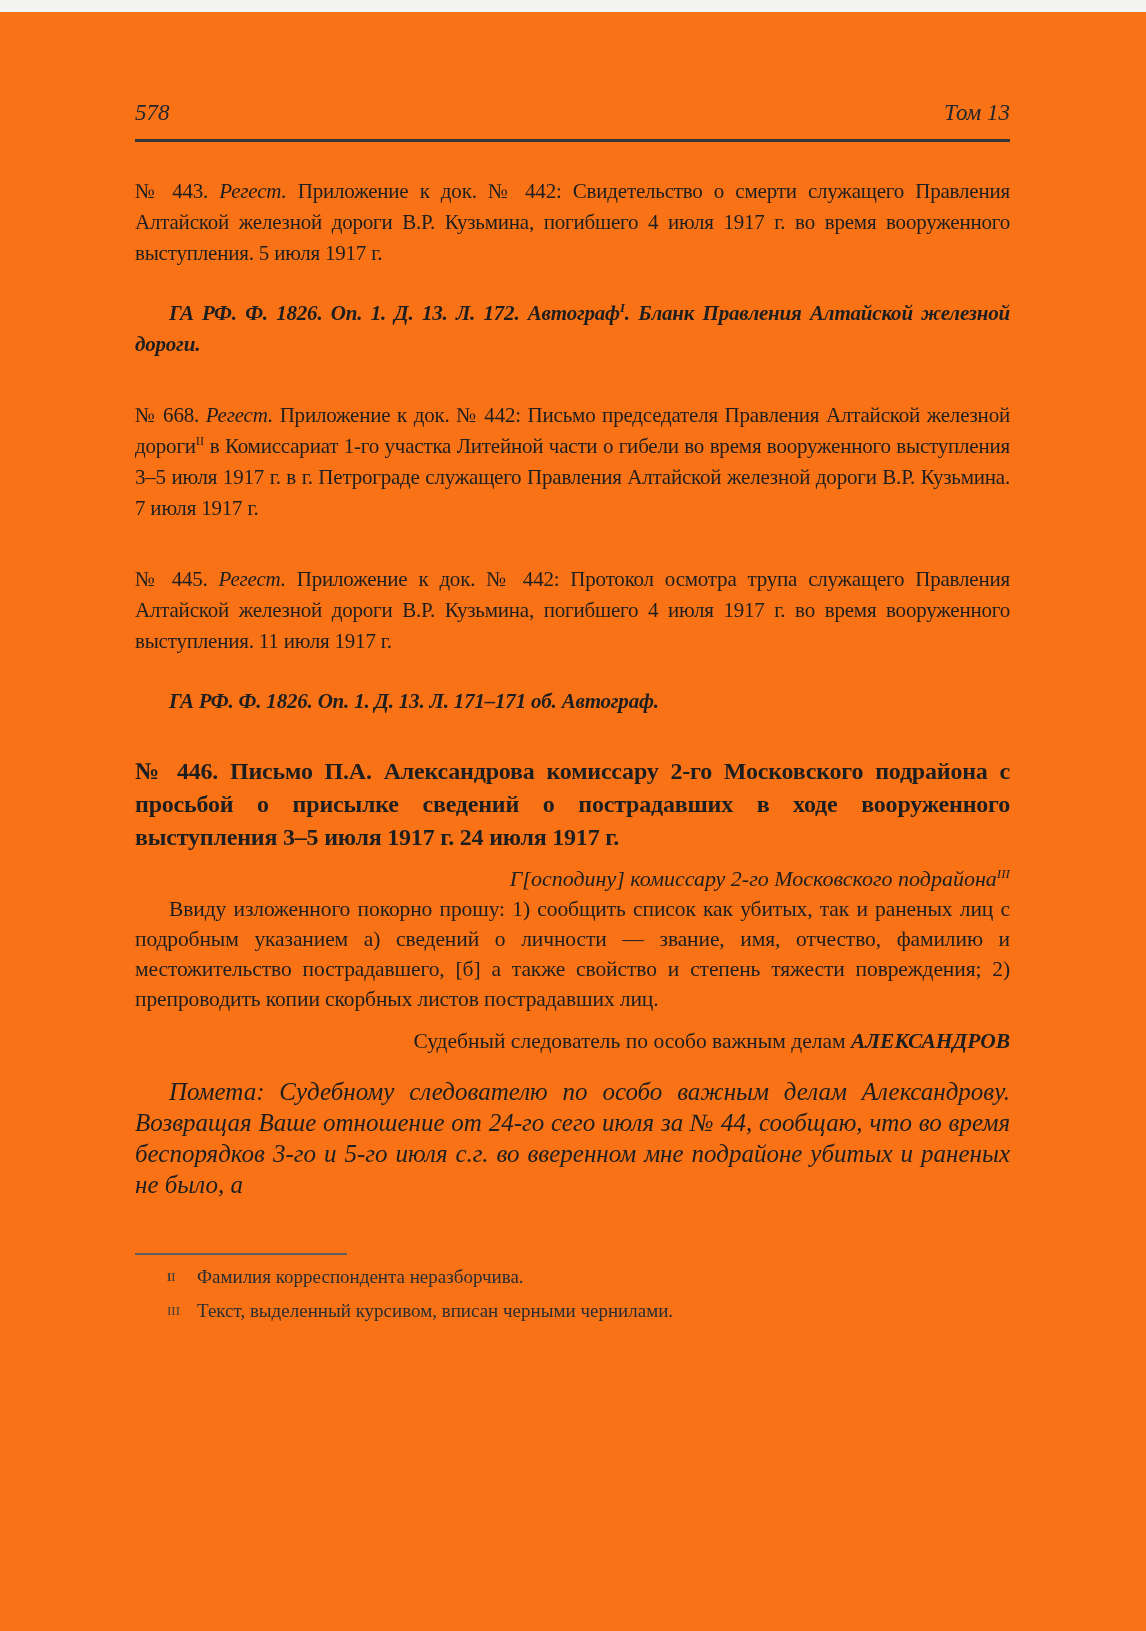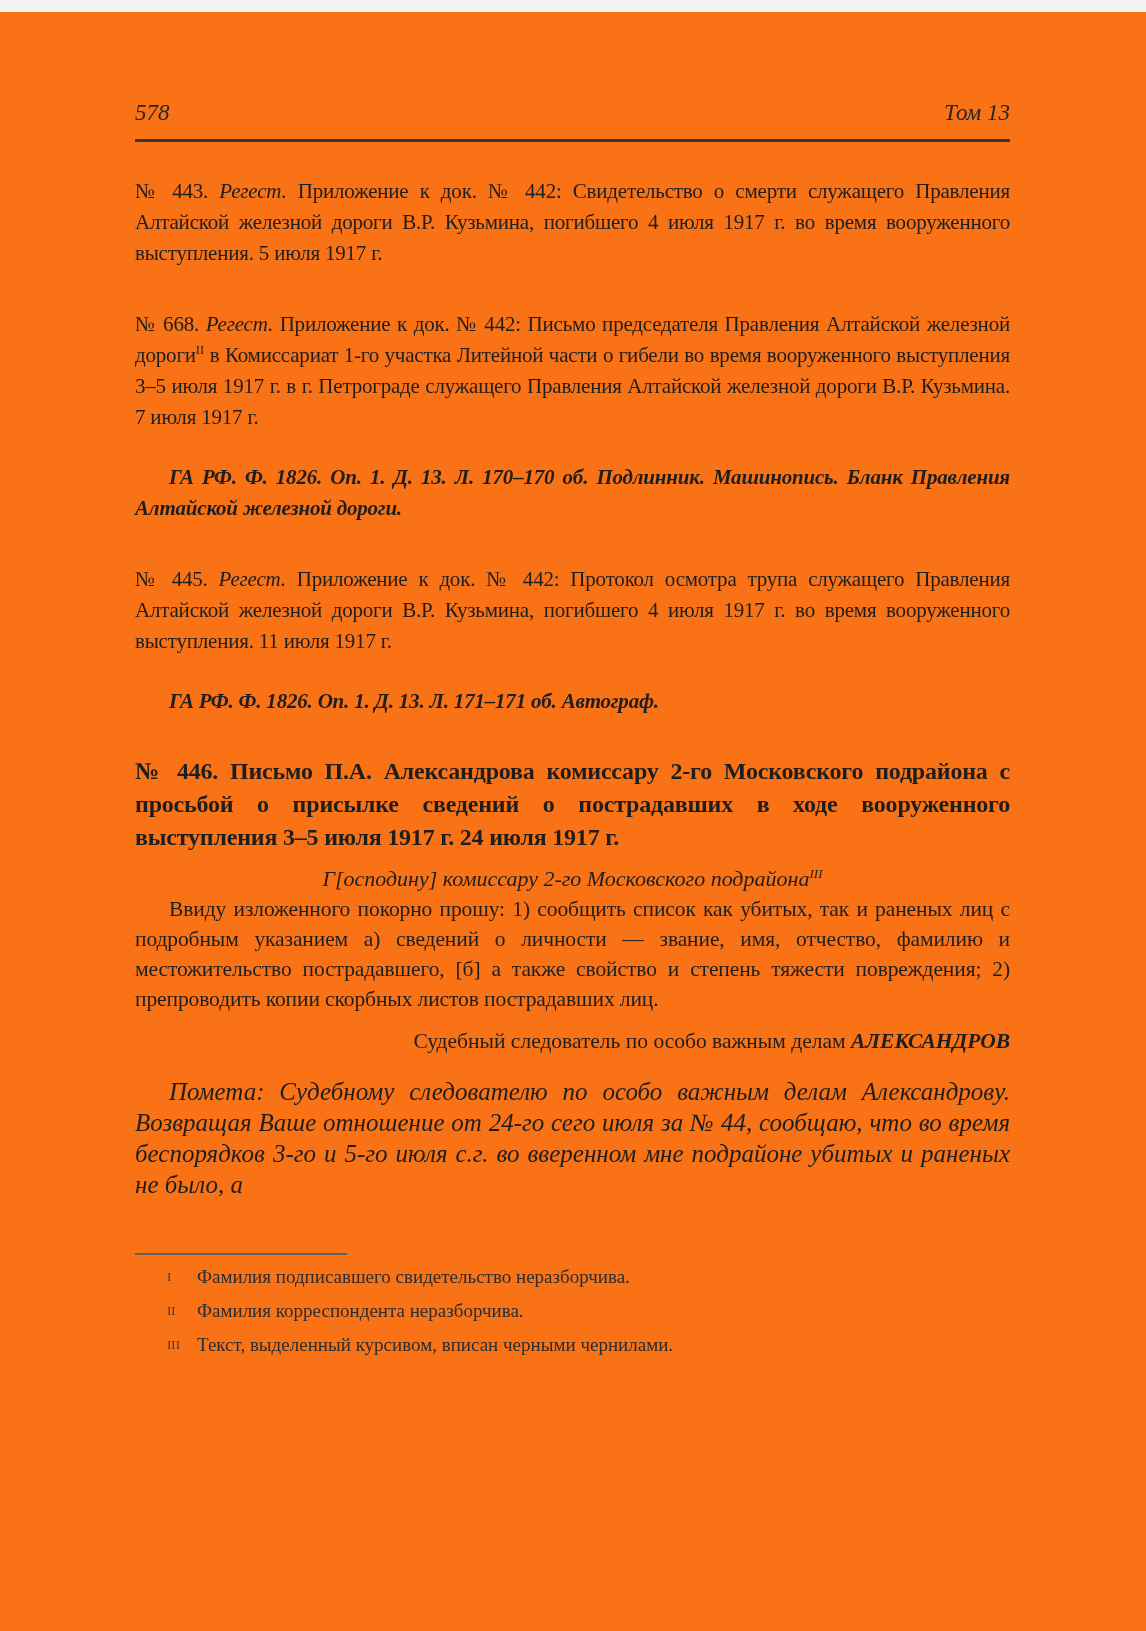--- a/index.html
+++ b/index.html
@@ -66,21 +66,21 @@
     font-size: 24px;
     line-height: 33px;
     text-align: justify;
     letter-spacing: -0.2px;
     margin-top: 38px;
   }
   .salutation {
     font-style: italic;
     font-size: 22px;
     line-height: 31px;
-    text-align: center;
+    text-align: right;
     margin-top: 9px;
   }
   .body-par {
     font-size: 21.5px;
     line-height: 30px;
     text-align: justify;
     text-indent: 34px;
     letter-spacing: -0.1px;
   }
   .signature {
@@ -131,27 +131,27 @@
   <header class="running-head">
     <span>578</span>
     <span>Том 13</span>
   </header>
   <hr class="head-rule">
 
   <section>
     <p class="entry-text"><span>№ 443.</span>
       <span class="regest">Регест.</span>
       <span>Приложение к док. № 442: Свидетельство о смерти служащего Правления Алтайской железной дороги В.Р. Кузьмина, погибшего 4 июля 1917 г. во время вооруженного выступления. 5 июля 1917 г.</span><span></span></p>
+    <p class="ref"><span>ГА РФ. Ф. 1826. Оп. 1. Д. 13. Л. 172. Автограф</span><sup>I</sup><span>. Бланк Правления Алтайской железной дороги.</span></p>
   </section>
 
   <section>
     <p class="entry-text gap-lg"><span>№ 668.</span>
       <span class="regest">Регест.</span>
       <span>Приложение к док. № 442: Письмо председателя Правления Алтайской железной дороги</span><sup>II</sup><span> в Комиссариат 1-го участка Литейной части о гибели во время вооруженного выступления 3–5 июля 1917 г. в г. Петрограде служащего Правления Алтайской железной дороги В.Р. Кузьмина. 7 июля 1917 г.</span></p>
-    <p class="ref"><span>ГА РФ. Ф. 1826. Оп. 1. Д. 13. Л. 170–170 об. Подлинник. Машинопись. Бланк Правления Алтайской железной дороги.</span><span></span></p>
   </section>
 
   <section>
     <p class="entry-text gap-lg"><span>№ 445.</span>
       <span class="regest">Регест.</span>
       <span>Приложение к док. № 442: Протокол осмотра трупа служащего Правления Алтайской железной дороги В.Р. Кузьмина, погибшего 4 июля 1917 г. во время вооруженного выступления. 11 июля 1917 г.</span><span></span></p>
     <p class="ref"><span>ГА РФ. Ф. 1826. Оп. 1. Д. 13. Л. 171–171 об. Автограф.</span><span></span></p>
   </section>
 
   <section>
@@ -163,18 +163,18 @@
 
     <p class="signature"><span>Судебный следователь по особо важным делам</span>
       <span class="sig-name">АЛЕКСАНДРОВ</span></p>
 
     <p class="pometa">Помета: Судебному следователю по особо важным делам Александрову. Возвращая Ваше отношение от 24-го сего июля за № 44, сообщаю, что во время беспорядков 3-го и 5-го июля с.г. во вверенном мне подрайоне убитых и раненых не было, а</p>
   </section>
 
   <hr class="footnote-rule">
 
   <section class="footnotes">
-    <p class="footnote"><span class="fn-mark">I</span><span>Фамилия подписавшего свидетельство неразборчива.</span></p>
+    <p class="footnote"><span class="fn-mark">I</span></p>
     <p class="footnote"><span class="fn-mark">II</span><span>Фамилия корреспондента неразборчива.</span></p>
     <p class="footnote"><span class="fn-mark">III</span><span>Текст, выделенный курсивом, вписан черными чернилами.</span></p>
   </section>
 
 </div>
 
 </body></html>

